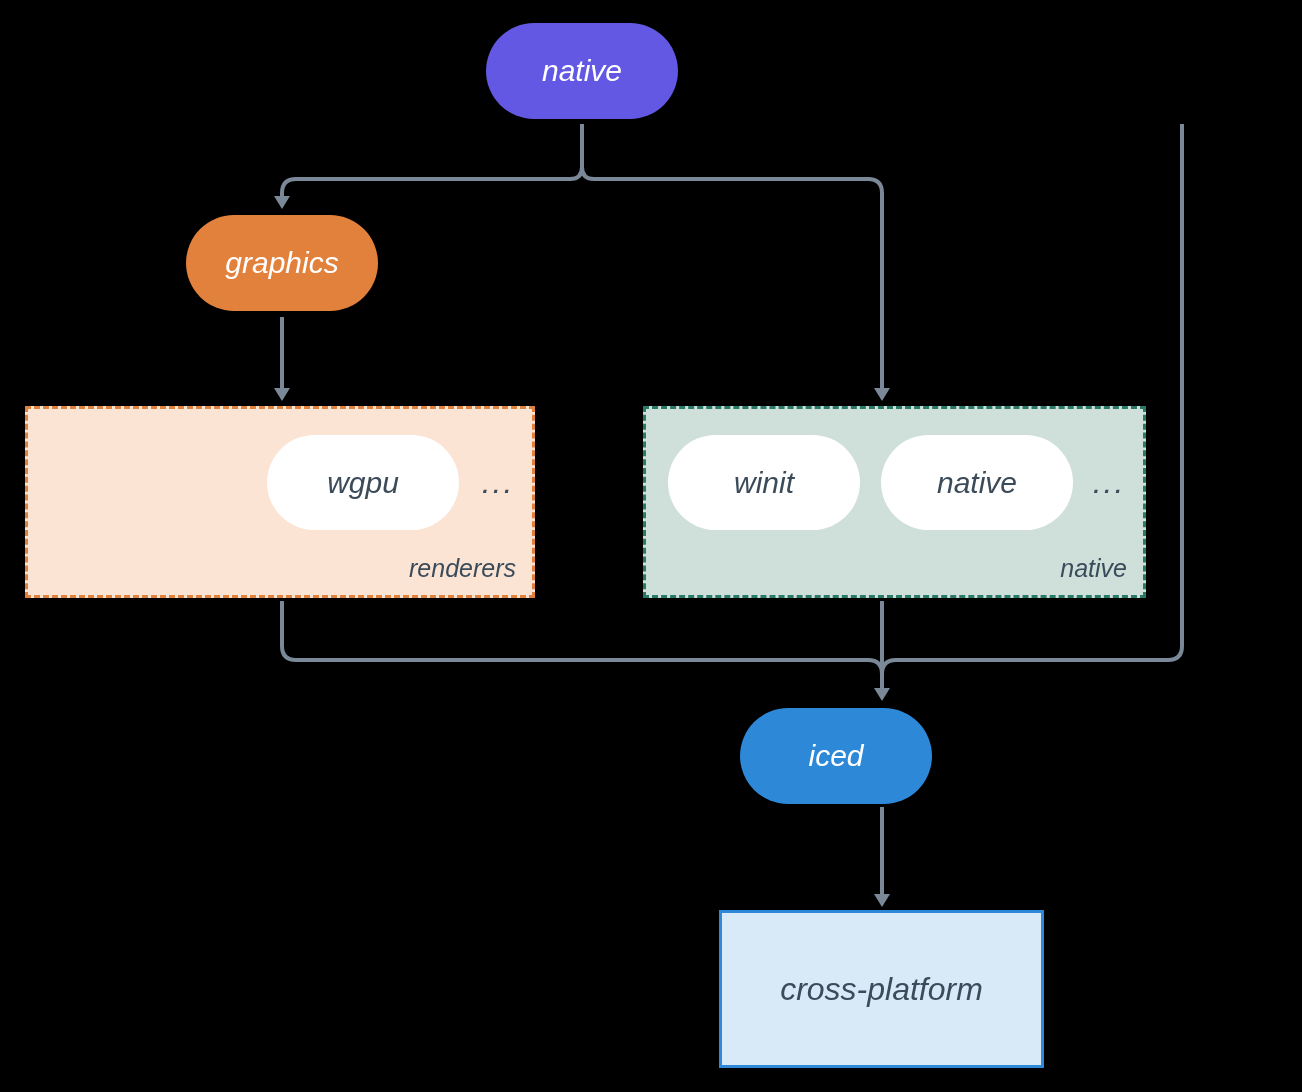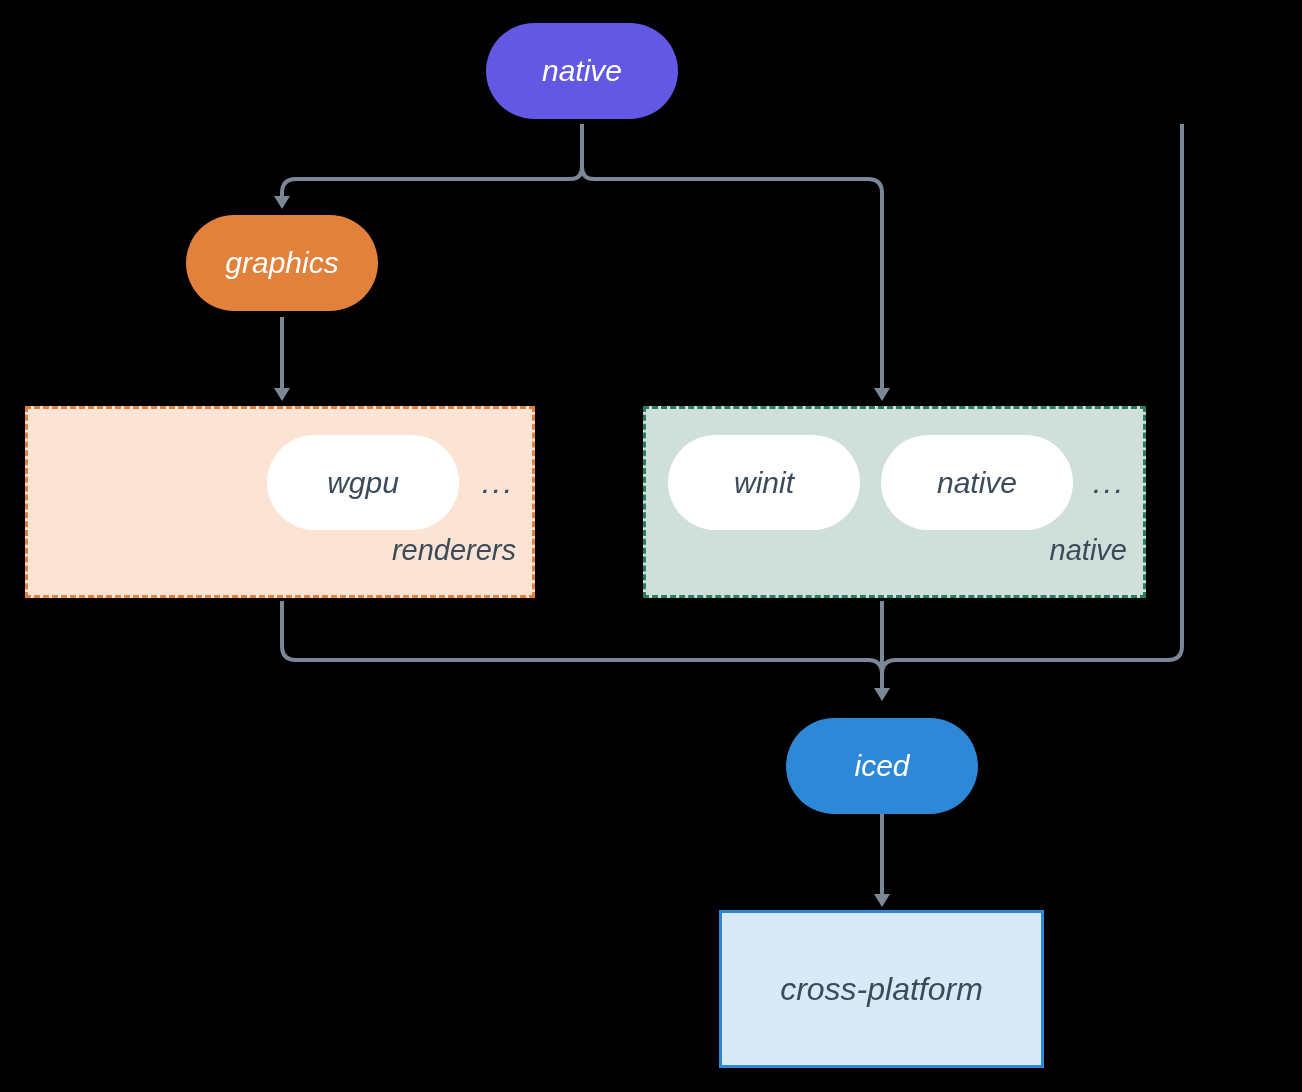--- a/index.html
+++ b/index.html
@@ -88,22 +88,22 @@
     display: flex;
     align-items: center;
     justify-content: center;
     font-size: 32px;
     letter-spacing: 2px;
     color: var(--dark-text);
   }
   .group-label {
     position: absolute;
     right: 16px;
-    bottom: 28px;
-    font-size: 29px;
+    bottom: 12px;
+    font-size: 25px;
     color: var(--dark-text);
   }
   .app-box {
     position: absolute;
     box-sizing: border-box;
     background: var(--app-box-bg);
     border: 3px solid var(--app-box-border);
     display: flex;
     flex-direction: column;
     align-items: center;
@@ -145,19 +145,19 @@
     <div class="group-label">renderers</div>
   </div>
 
   <div class="group shells" style="left:630px; top:406px; width:503px; height:192px;">
     <div class="pill inner" style="left:22px; top:26px;">winit</div>
     <div class="pill inner" style="left:235px; top:26px;">native</div>
     <div class="ellipsis" style="left:438px;">...</div>
     <div class="group-label">native</div>
   </div>
 
-  <div class="pill iced" style="left:786px; top:708px;margin-top:10px;">iced</div>
+  <div class="pill iced" style="left:740px; top:708px;">iced</div>
 
   <div class="app-box" style="left:719px; top:910px; width:325px; height:158px;">
     <div>cross-platform</div>
   </div>
 
 </div>
 
 </body></html>

